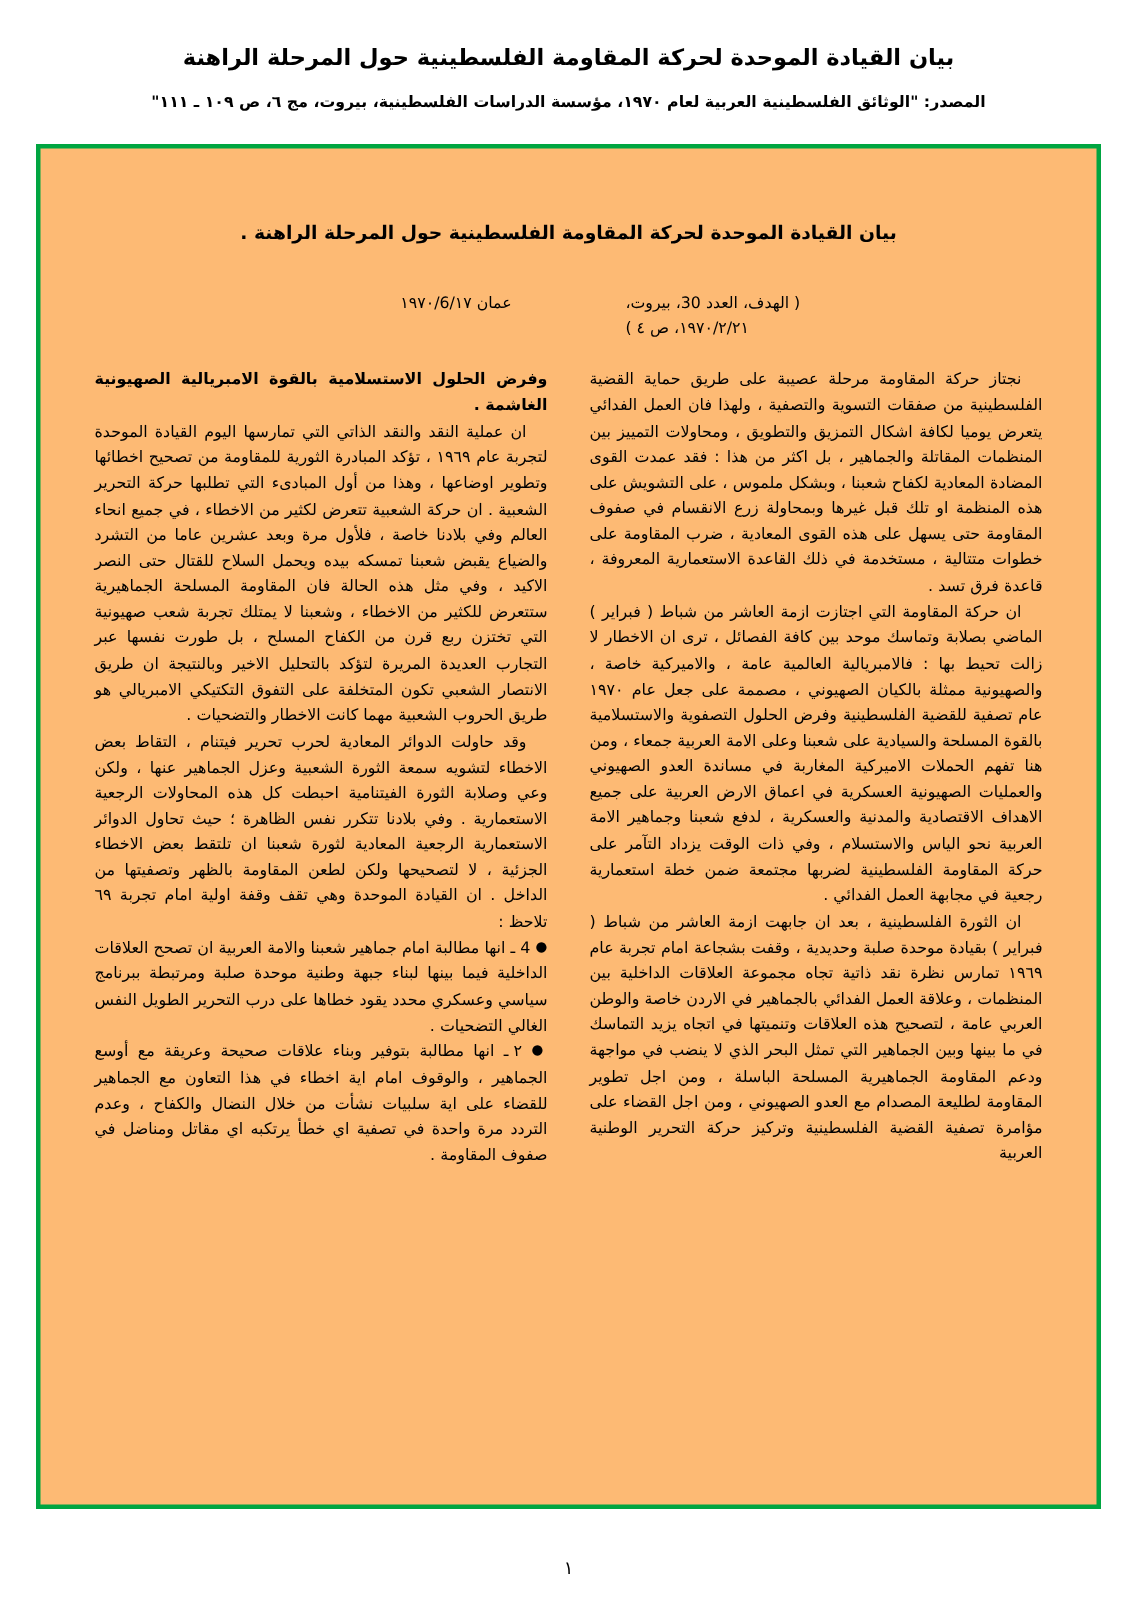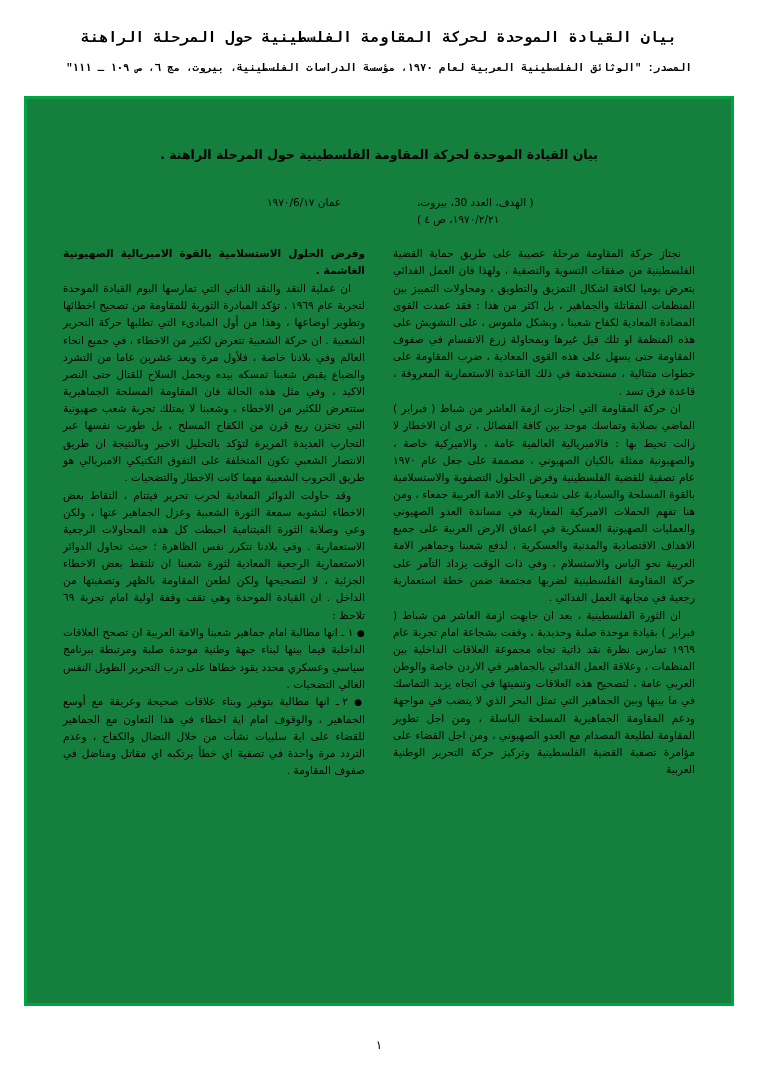--- a/index.html
+++ b/index.html
@@ -19,21 +19,20 @@
     width: 758px;
     height: 1078px;
     position: relative;
     box-sizing: border-box;
   }
 
   
   .header {
     padding: 28px 40px 0 40px;
     text-align: center;
-    font-family: Liberation Mono, monospace;
   }
   .doc-title {
     font-size: 15px;
     font-weight: bold;
     line-height: 1.4;
     letter-spacing: 0;
   }
   .doc-source {
     margin-top: 12px;
     font-size: 10.5px;
@@ -43,21 +42,21 @@
 
   
   .frame {
     position: absolute;
     left: 24px;
     top: 96px;
     width: 710px;
     height: 910px;
     border: 3px solid #00a541;
     box-sizing: border-box;
-    background: #15803d;
+    background: #fdba74;
   }
   .frame-inner {
     padding: 40px 36px 20px 36px;
     height: 100%;
     box-sizing: border-box;
   }
 
   .inner-title {
     text-align: center;
     font-size: 12.5px;
@@ -156,21 +155,21 @@
           <p>ان حركة المقاومة التي اجتازت ازمة العاشر من شباط ( فبراير ) الماضي بصلابة وتماسك موحد بين كافة الفصائل ، ترى ان الاخطار لا زالت تحيط بها : فالامبريالية العالمية عامة ، والاميركية خاصة ، والصهيونية ممثلة بالكيان الصهيوني ، مصممة على جعل عام ١٩٧٠ عام تصفية للقضية الفلسطينية وفرض الحلول التصفوية والاستسلامية بالقوة المسلحة والسيادية على شعبنا وعلى الامة العربية جمعاء ، ومن هنا تفهم الحملات الاميركية المغاربة في مساندة العدو الصهيوني والعمليات الصهيونية العسكرية في اعماق الارض العربية على جميع الاهداف الاقتصادية والمدنية والعسكرية ، لدفع شعبنا وجماهير الامة العربية نحو الياس والاستسلام ، وفي ذات الوقت يزداد التآمر على حركة المقاومة الفلسطينية لضربها مجتمعة ضمن خطة استعمارية رجعية في مجابهة العمل الفدائي .</p>
           <p>ان الثورة الفلسطينية ، بعد ان جابهت ازمة العاشر من شباط ( فبراير ) بقيادة موحدة صلبة وحديدية ، وقفت بشجاعة امام تجربة عام ١٩٦٩ تمارس نظرة نقد ذاتية تجاه مجموعة العلاقات الداخلية بين المنظمات ، وعلاقة العمل الفدائي بالجماهير في الاردن خاصة والوطن العربي عامة ، لتصحيح هذه العلاقات وتنميتها في اتجاه يزيد التماسك في ما بينها وبين الجماهير التي تمثل البحر الذي لا ينضب في مواجهة ودعم المقاومة الجماهيرية المسلحة الباسلة ، ومن اجل تطوير المقاومة لطليعة المصدام مع العدو الصهيوني ، ومن اجل القضاء على مؤامرة تصفية القضية الفلسطينية وتركيز حركة التحرير الوطنية العربية</p>
         </div>
 
         <div class="col">
           <p class="noindent">وفرض الحلول الاستسلامية بالقوة الامبريالية الصهيونية الغاشمة .</p>
           <p>ان عملية النقد والنقد الذاتي التي تمارسها اليوم القيادة الموحدة لتجربة عام ١٩٦٩ ، تؤكد المبادرة الثورية للمقاومة من تصحيح اخطائها وتطوير اوضاعها ، وهذا من أول المبادىء التي تطلبها حركة التحرير الشعبية . ان حركة الشعبية تتعرض لكثير من الاخطاء ، في جميع انحاء العالم وفي بلادنا خاصة ، فلأول مرة وبعد عشرين عاما من التشرد والضياع يقبض شعبنا تمسكه بيده ويحمل السلاح للقتال حتى النصر الاكيد ، وفي مثل هذه الحالة فان المقاومة المسلحة الجماهيرية ستتعرض للكثير من الاخطاء ، وشعبنا لا يمتلك تجربة شعب صهيونية التي تختزن ربع قرن من الكفاح المسلح ، بل طورت نفسها عبر التجارب العديدة المريرة لتؤكد بالتحليل الاخير وبالنتيجة ان طريق الانتصار الشعبي تكون المتخلفة على التفوق التكتيكي الامبريالي هو طريق الحروب الشعبية مهما كانت الاخطار والتضحيات .</p>
           <p>وقد حاولت الدوائر المعادية لحرب تحرير فيتنام ، التقاط بعض الاخطاء لتشويه سمعة الثورة الشعبية وعزل الجماهير عنها ، ولكن وعي وصلابة الثورة الفيتنامية احبطت كل هذه المحاولات الرجعية الاستعمارية . وفي بلادنا تتكرر نفس الظاهرة ؛ حيث تحاول الدوائر الاستعمارية الرجعية المعادية لثورة شعبنا ان تلتقط بعض الاخطاء الجزئية ، لا لتصحيحها ولكن لطعن المقاومة بالظهر وتصفيتها من الداخل . ان القيادة الموحدة وهي تقف وقفة اولية امام تجربة ٦٩ تلاحظ :</p>
           <p class="bullet">
             <span class="bullet-mark">●</span>
-            <span>١ ـ انها مطالبة امام جماهير شعبنا والامة العربية ان تصحح العلاقات الداخلية فيما بينها لبناء جبهة وطنية موحدة صلبة ومرتبطة ببرنامج سياسي وعسكري محدد يقود خطاها على درب التحرير الطويل النفس الغالي التضحيات .</span>
+            <span>4 ـ انها مطالبة امام جماهير شعبنا والامة العربية ان تصحح العلاقات الداخلية فيما بينها لبناء جبهة وطنية موحدة صلبة ومرتبطة ببرنامج سياسي وعسكري محدد يقود خطاها على درب التحرير الطويل النفس الغالي التضحيات .</span>
           </p>
           <p class="bullet">
             <span class="bullet-mark">●</span>
             <span>٢ ـ انها مطالبة بتوفير وبناء علاقات صحيحة وعريقة مع أوسع الجماهير ، والوقوف امام اية اخطاء في هذا التعاون مع الجماهير للقضاء على اية سلبيات نشأت من خلال النضال والكفاح ، وعدم التردد مرة واحدة في تصفية اي خطأ يرتكبه اي مقاتل ومناضل في صفوف المقاومة .</span>
           </p>
         </div>
 
       </div>
     </div>
   </div>

